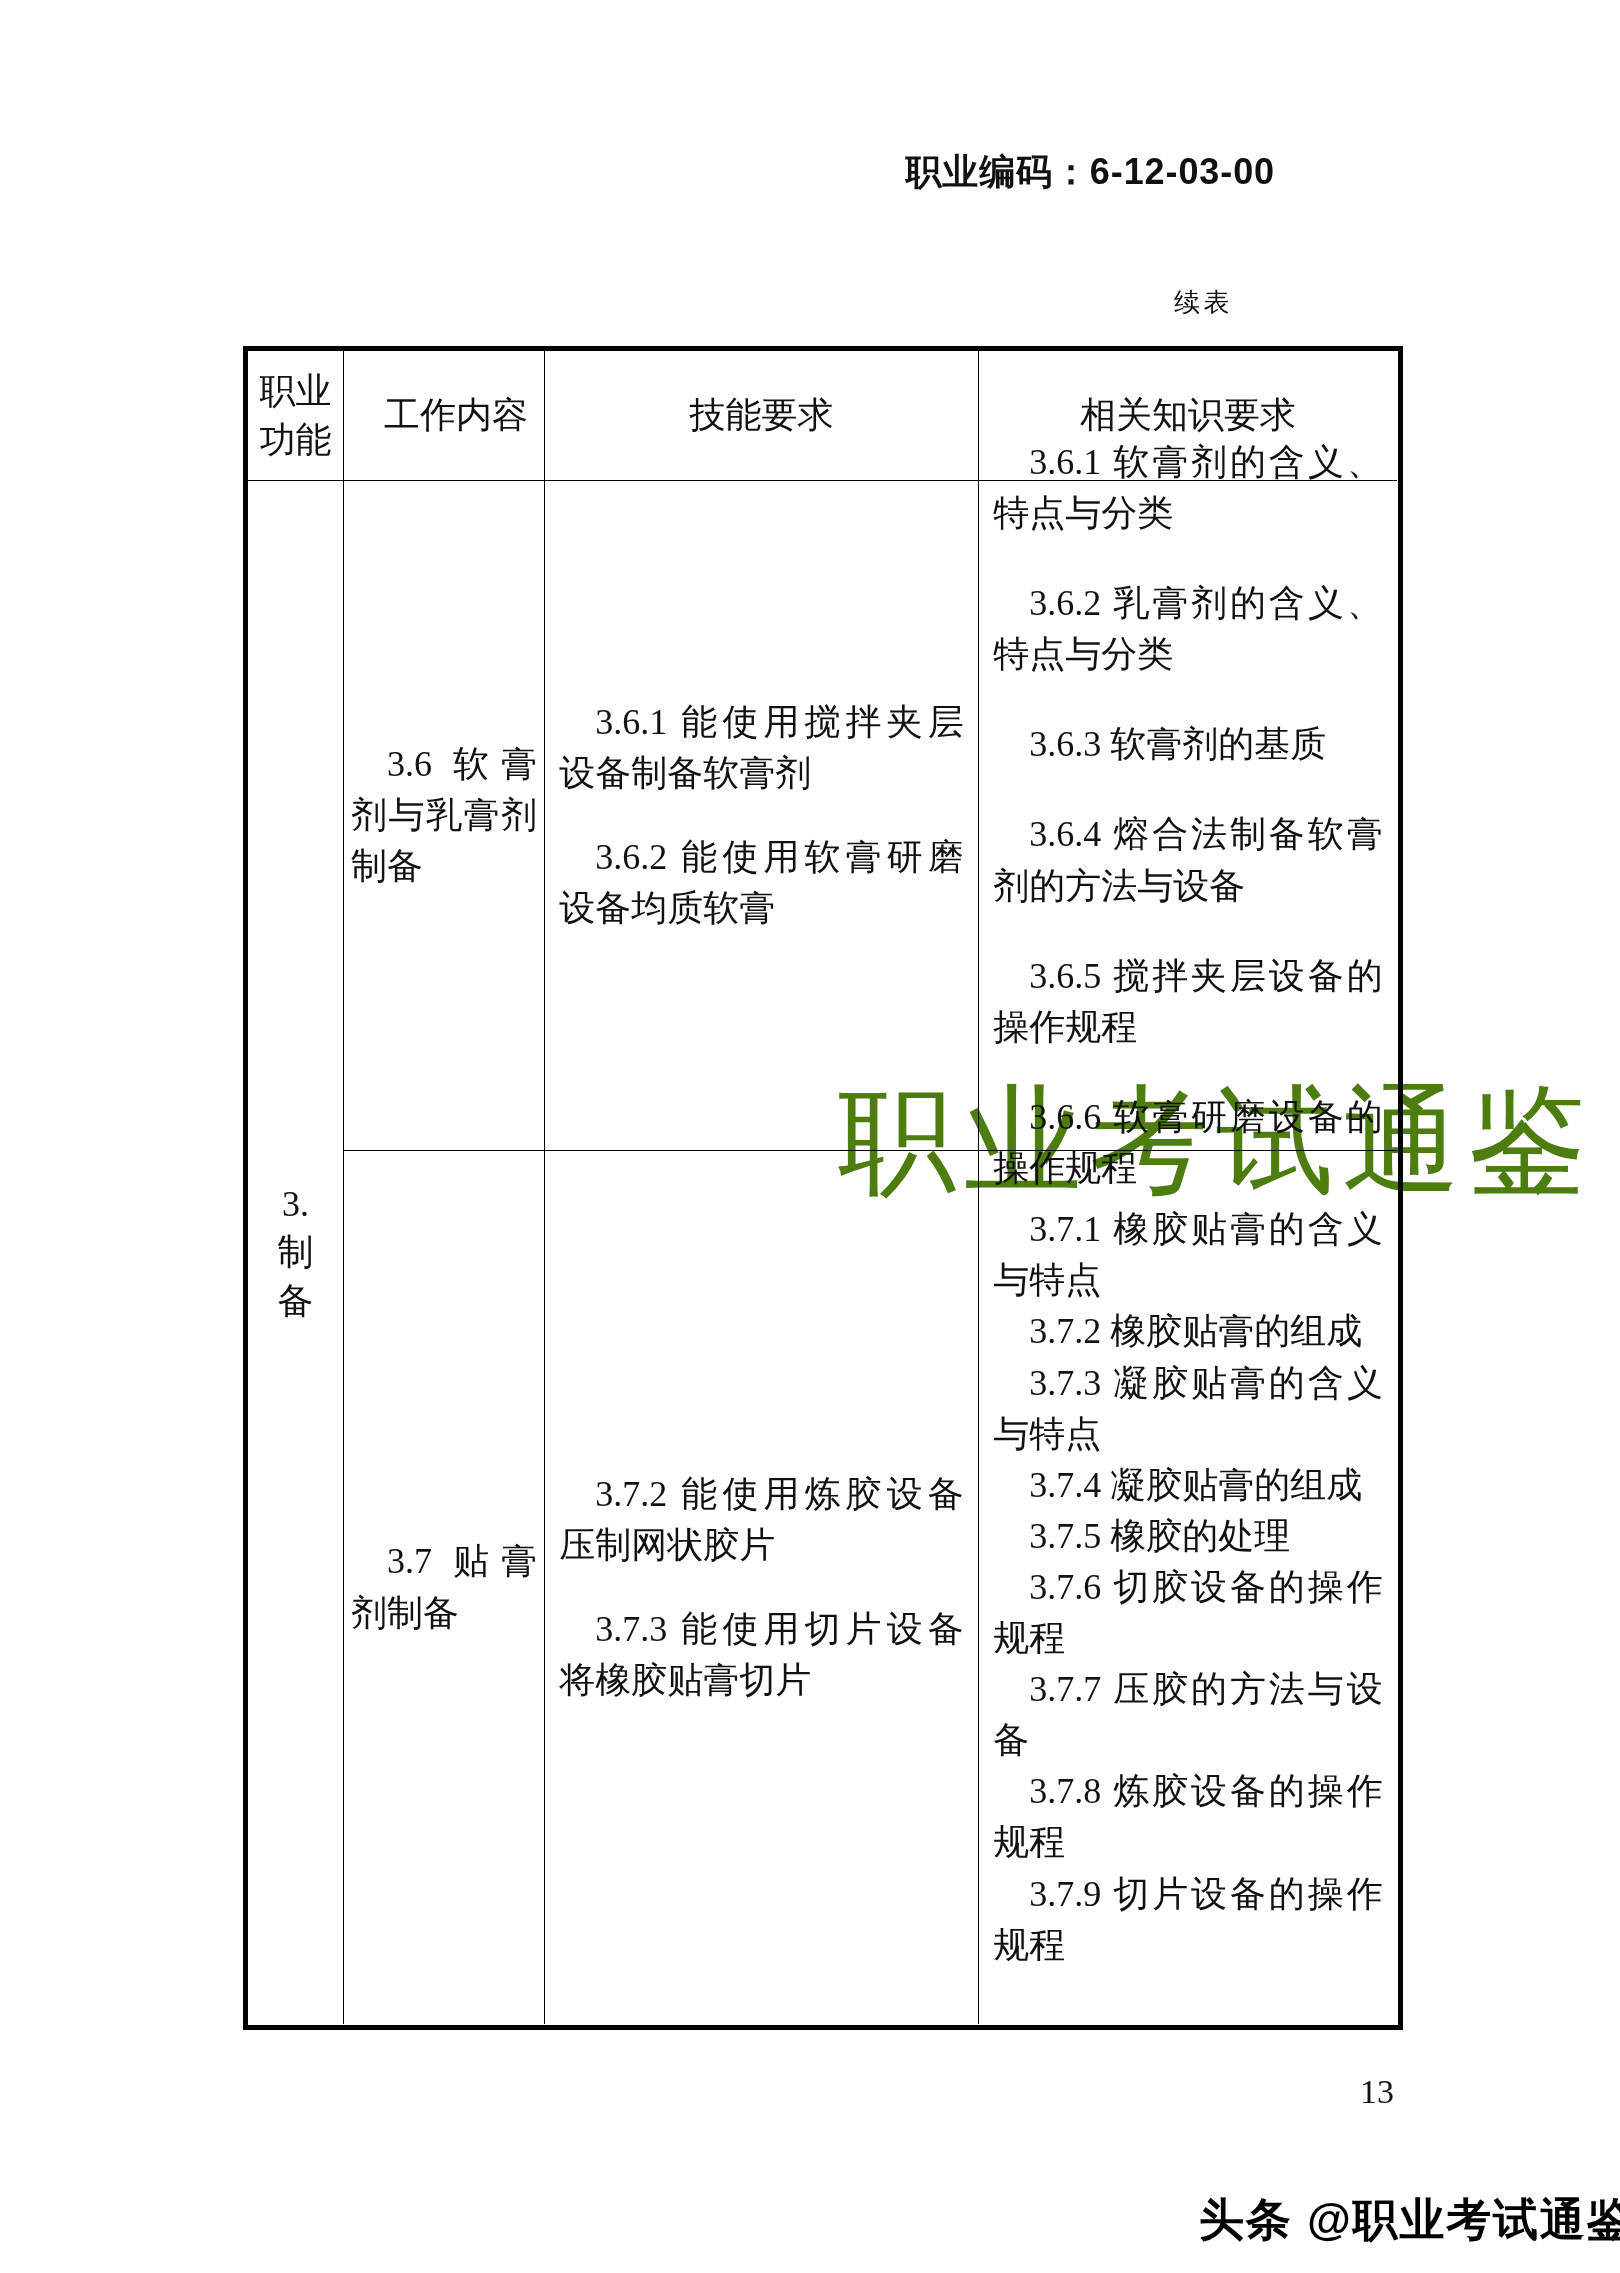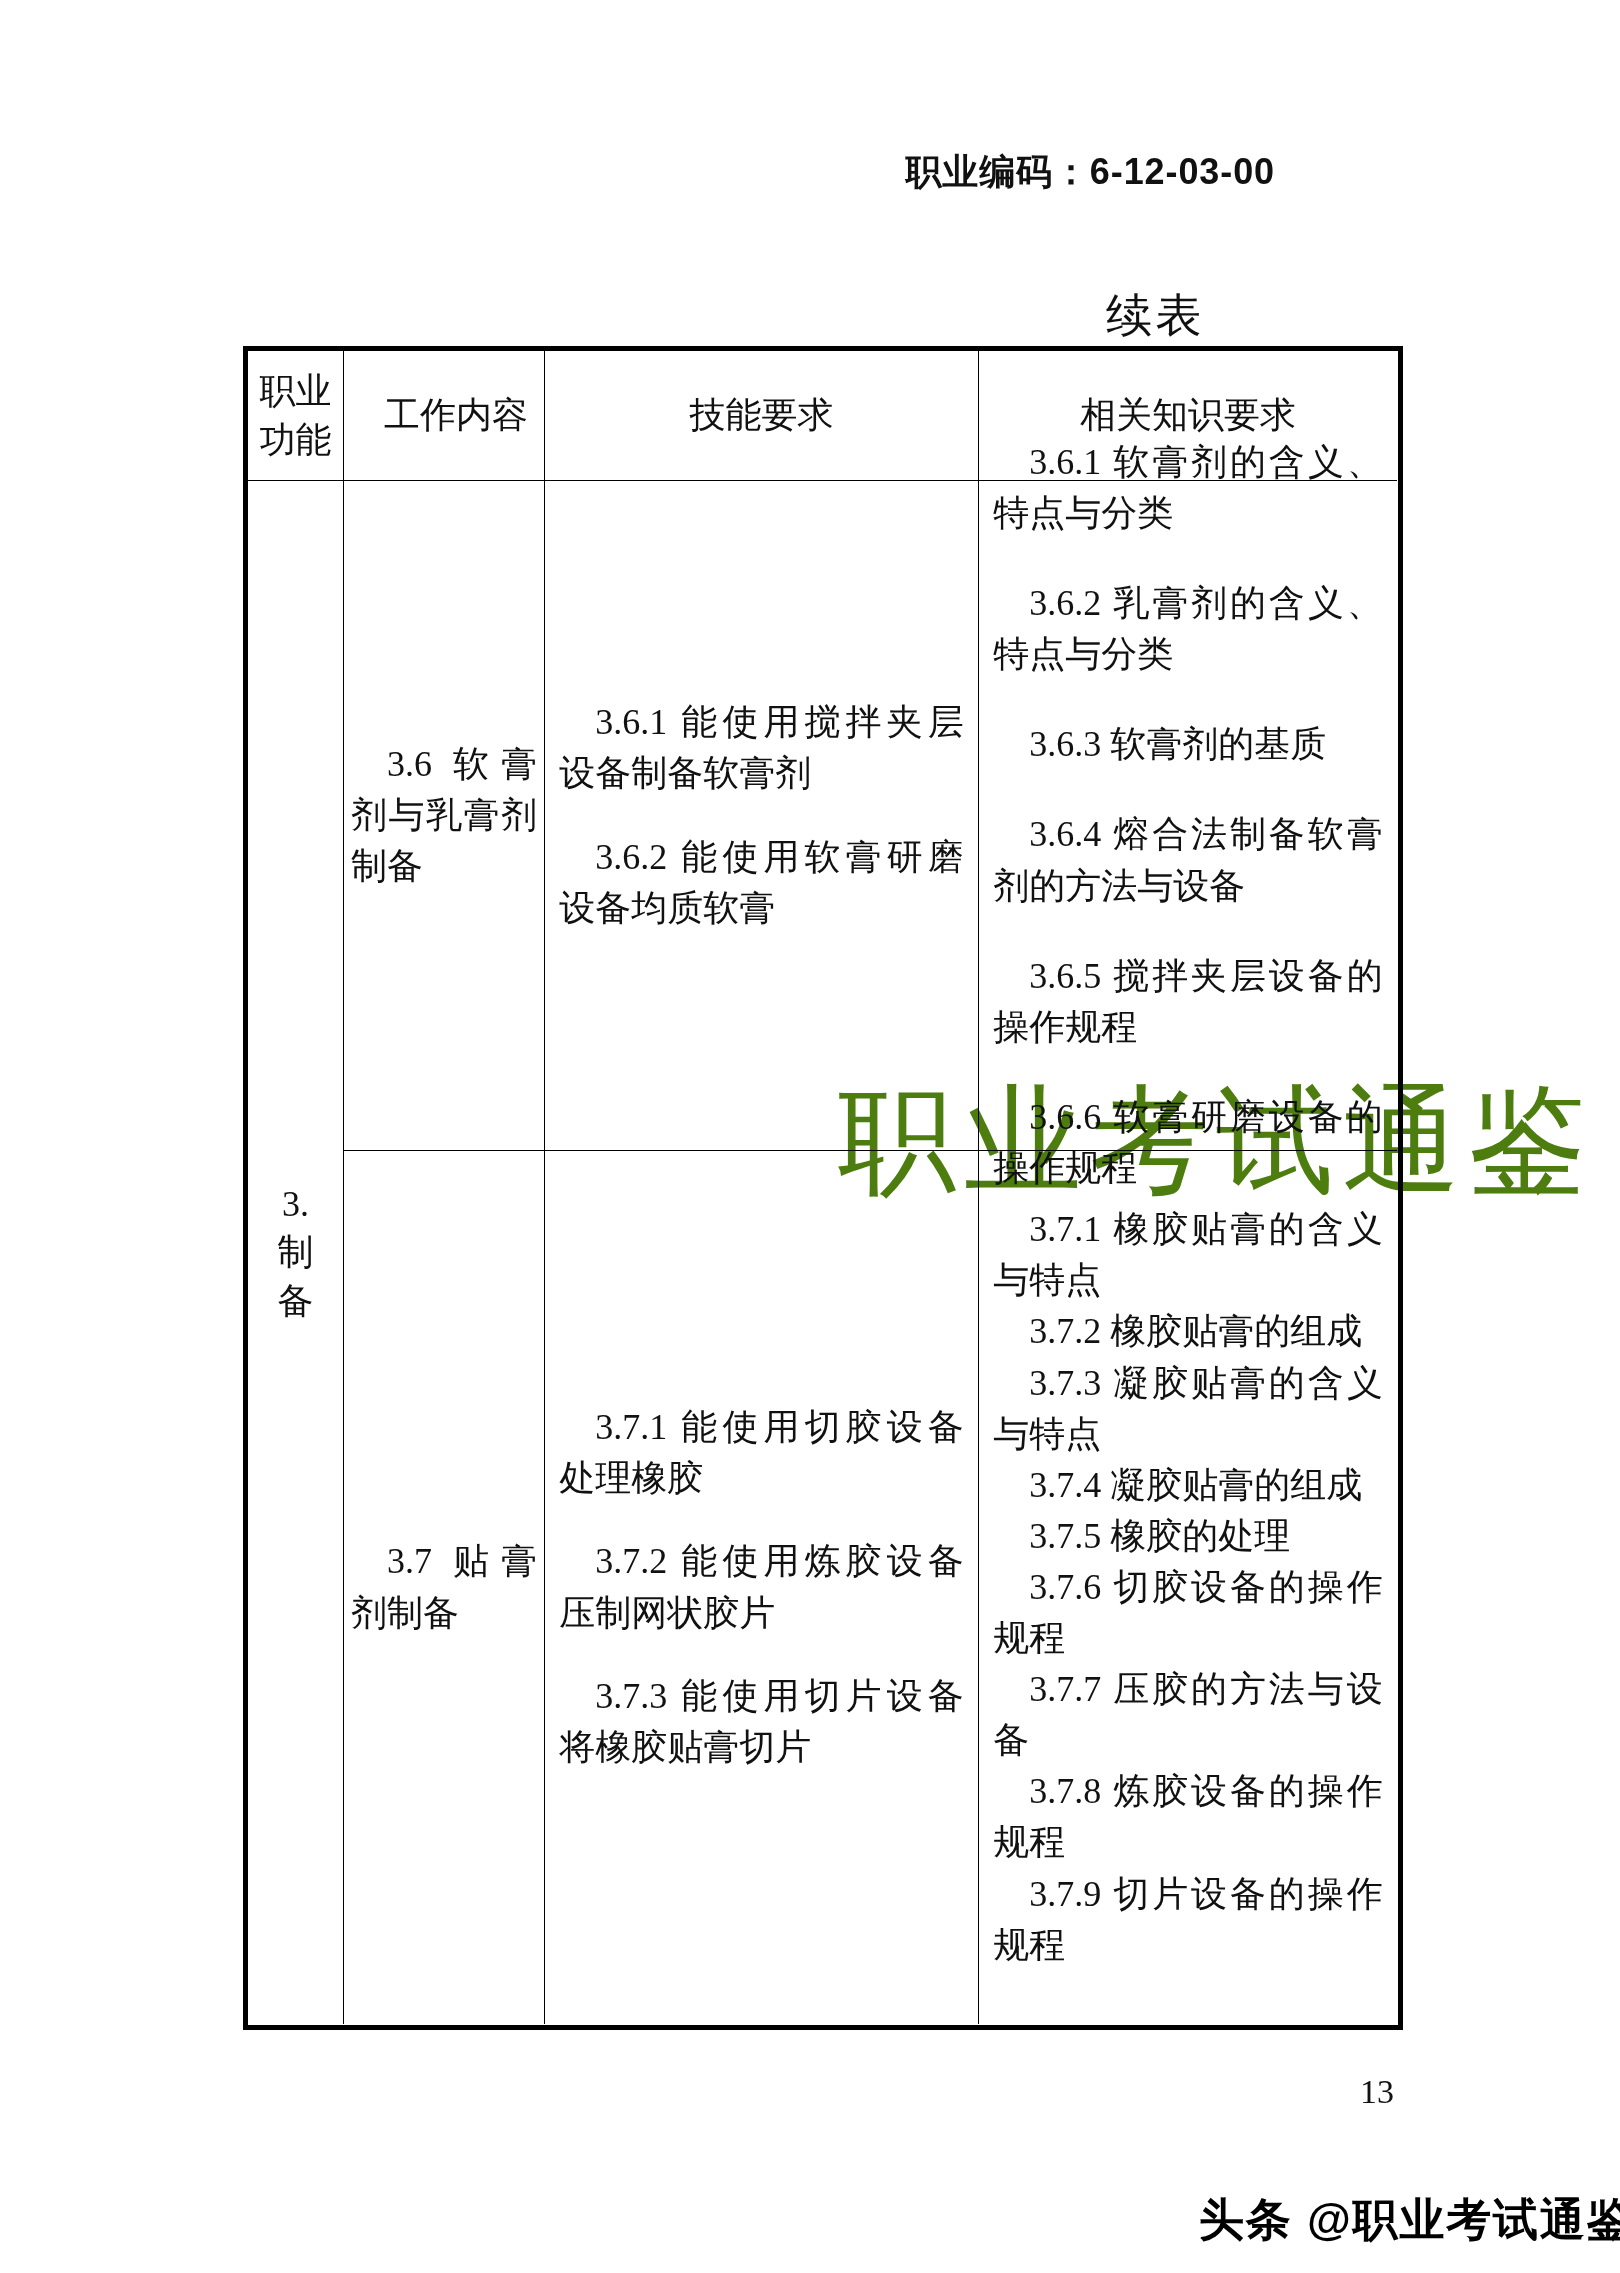--- a/index.html
+++ b/index.html
@@ -11,22 +11,22 @@
     color:#111;
     overflow:hidden;
   }
   .header-code{
     position:absolute;top:148px;right:346px;
     font-family:"Liberation Sans","DejaVu Sans",sans-serif;
     font-weight:bold;font-size:36px;letter-spacing:0.9px;
     white-space:nowrap;
   }
   .continued{
-    position:absolute;top:285px;left:1106px;
-    font-size:46px;letter-spacing:3.6px;white-space:nowrap;
+    position:absolute;top:285px;left:1174px;
+    font-size:26px;letter-spacing:3.6px;white-space:nowrap;
   }
   .watermark{
     position:absolute;left:838px;top:1062px;
     font-family:"Liberation Sans","DejaVu Sans",sans-serif;
     font-size:118px;letter-spacing:8px;
     color:#4d7c0f;white-space:nowrap;
     z-index:0;
   }
   .doc-table{
     position:absolute;left:243px;top:346px;
@@ -121,21 +121,20 @@
         <p class="para">3.6.3 软膏剂的基质</p>
         <p class="para">3.6.4 熔合法制备软膏剂的方法与设备</p>
         <p class="para">3.6.5 搅拌夹层设备的操作规程</p>
         <p class="para">3.6.6 软膏研磨设备的操作规程</p>
       </div>
 
     <div class="cell work bl r2c2">
       <p class="para">3.7 贴膏剂制备</p>
     </div>
     <div class="cell skills bl r2c3">
-        <p class="para">3.7.1 能使用切胶设备处理橡胶</p>
         <p class="para">3.7.2 能使用炼胶设备压制网状胶片</p>
         <p class="para">3.7.3 能使用切片设备将橡胶贴膏切片</p>
       </div>
     <div class="cell knowledge bl r2c4">
         <p class="para">3.7.1 橡胶贴膏的含义与特点</p>
         <p class="para">3.7.2 橡胶贴膏的组成</p>
         <p class="para">3.7.3 凝胶贴膏的含义与特点</p>
         <p class="para">3.7.4 凝胶贴膏的组成</p>
         <p class="para">3.7.5 橡胶的处理</p>
         <p class="para">3.7.6 切胶设备的操作规程</p>

